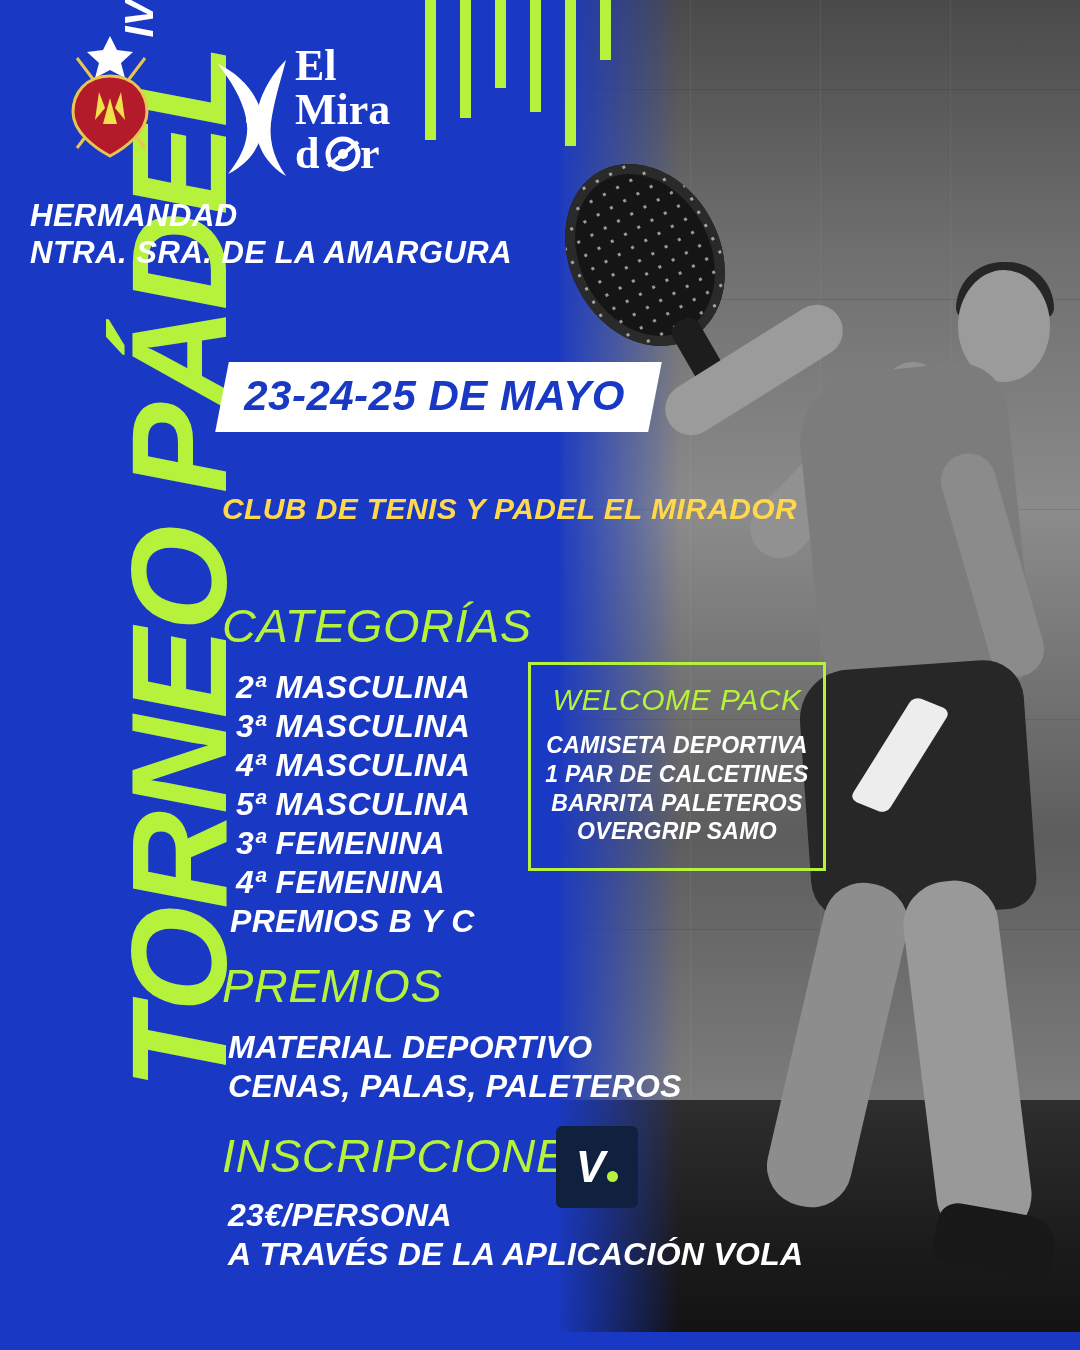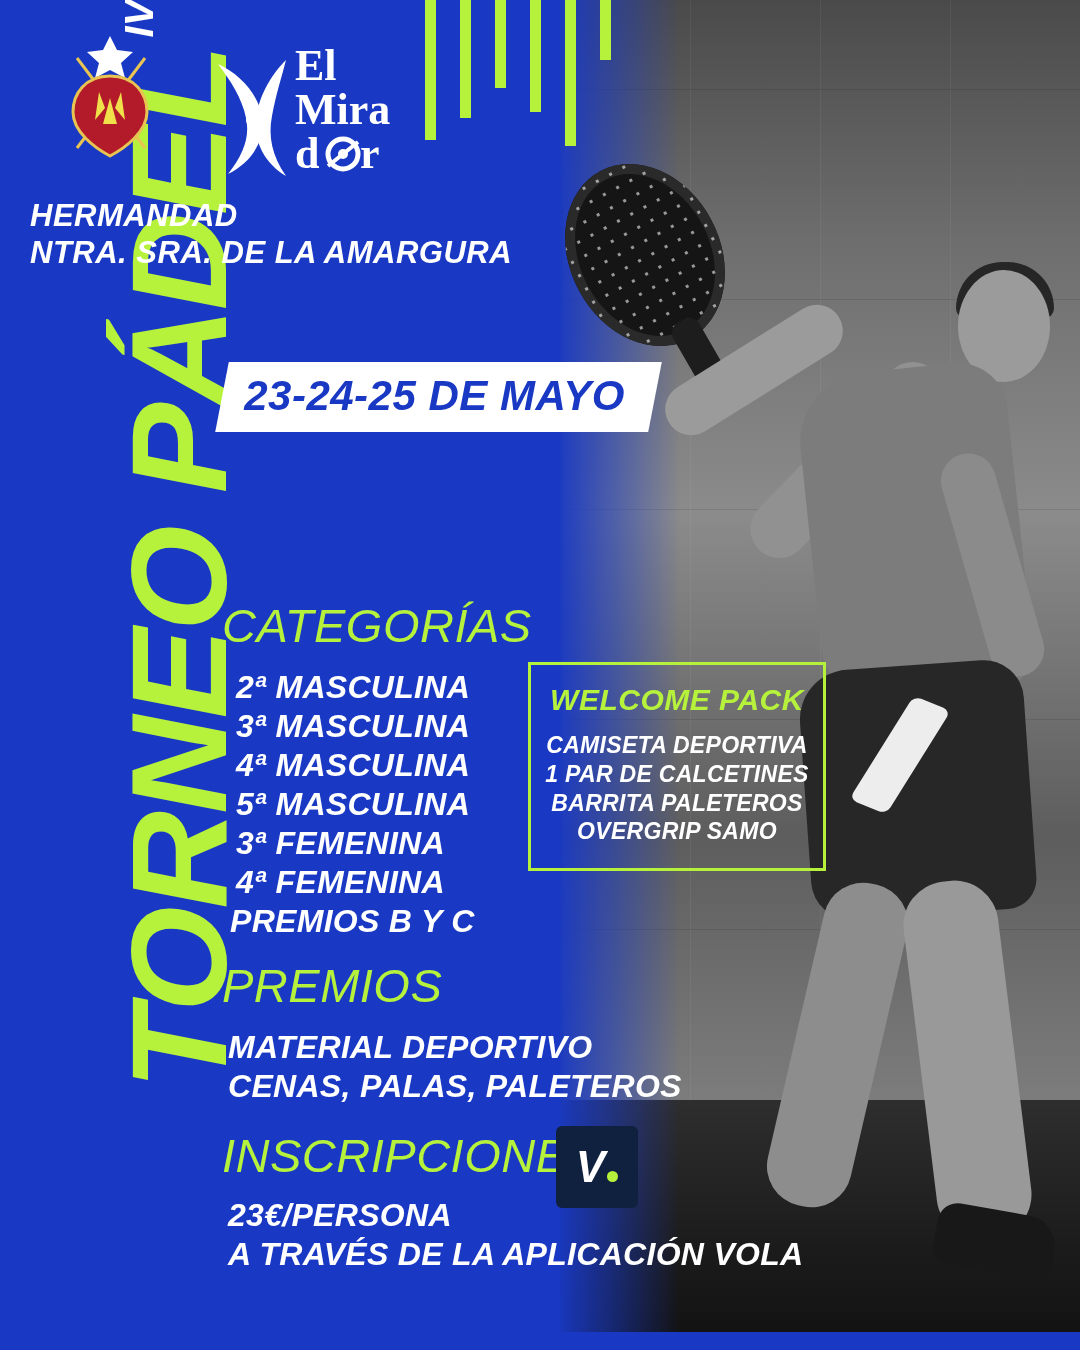--- a/index.html
+++ b/index.html
@@ -304,21 +304,21 @@
     left: 528px;
     top: 662px;
     width: 272px;
     padding: 18px 10px 22px;
     border: 3px solid #b6f23c;
     text-align: center;
     z-index: 6;
   }
   .welcome-title {
     color: #b6f23c;
-    font-weight: bold;
+    font-weight: normal;
     font-style: italic;
     font-size: 30px;
     letter-spacing: 0.5px;
     margin-bottom: 14px;
   }
   .welcome-list {
     color: #ffffff;
     font-weight: bold;
     font-style: italic;
     font-size: 23px;
@@ -437,20 +437,21 @@
 
   <div class="vertical-title">
     <div class="vt-main">TORNEO PÁDEL</div>
     <div class="vt-sub">IV EDICIÓN 2025</div>
   </div>
 
   <div class="date-banner">
     <span>23-24-25 DE MAYO</span>
   </div>
 
+  <div class="club-line">CLUB DE TENIS Y PADEL EL MIRADOR</div>
 
   <div class="sec-head cat-head">CATEGORÍAS</div>
   <div class="sec-body cat-body">
     <div>2ª MASCULINA</div>
     <div>3ª MASCULINA</div>
     <div>4ª MASCULINA</div>
     <div>5ª MASCULINA</div>
     <div>3ª FEMENINA</div>
     <div>4ª FEMENINA</div>
     <div class="last">PREMIOS B Y C</div>

